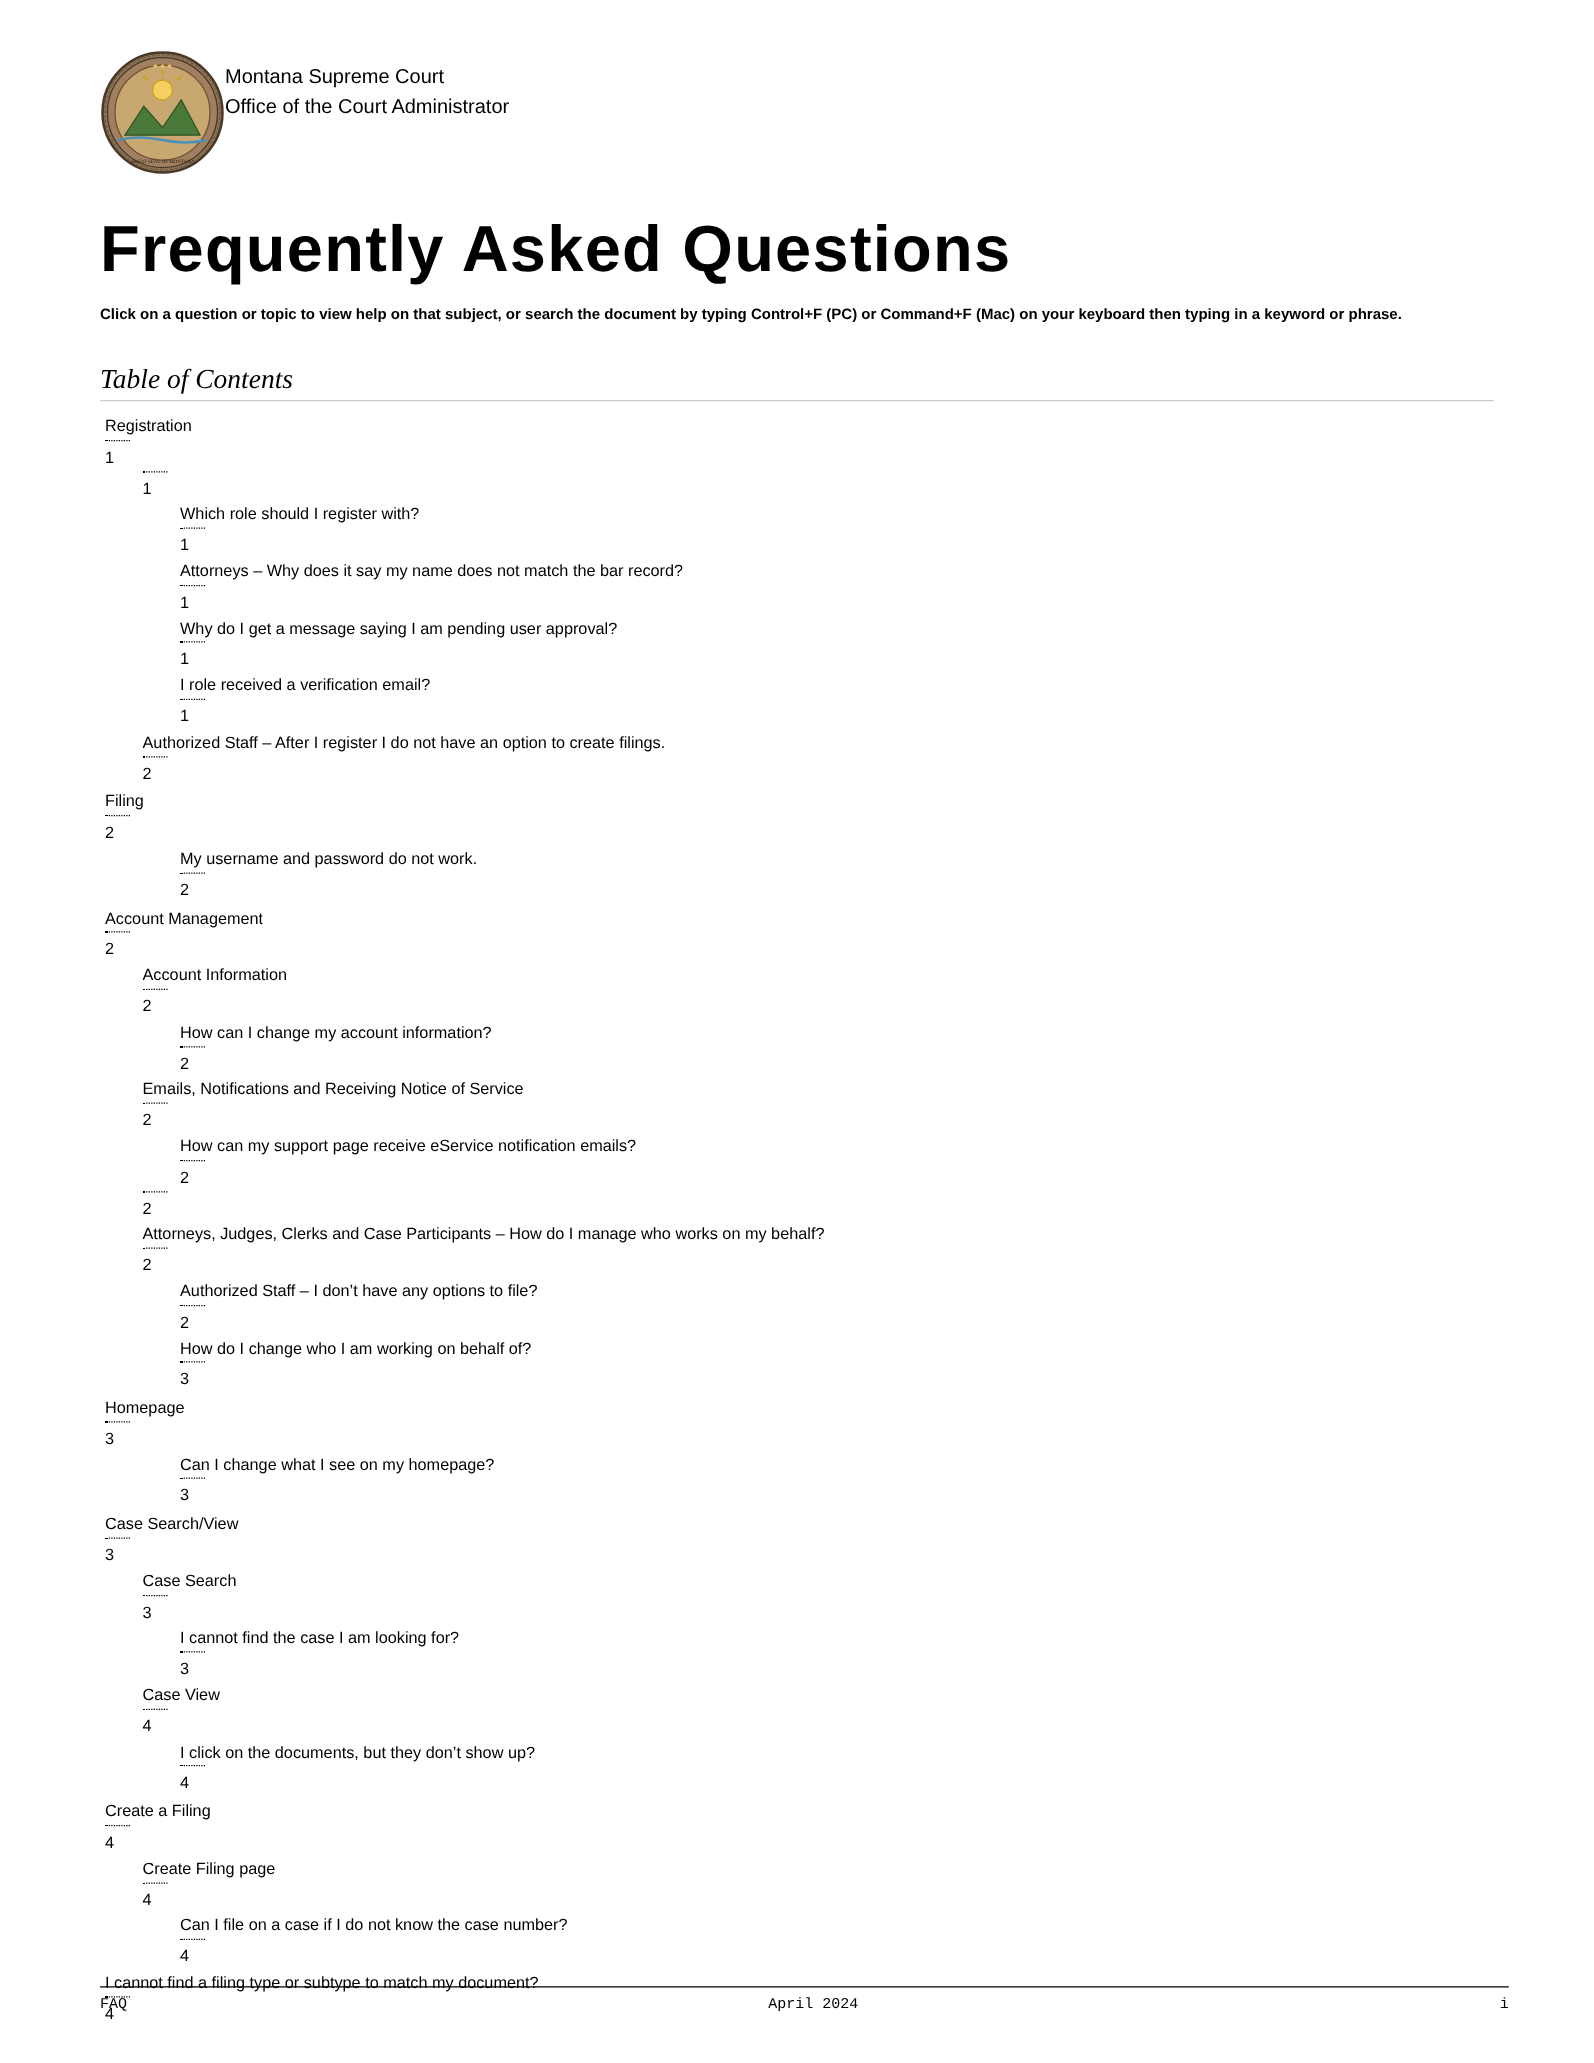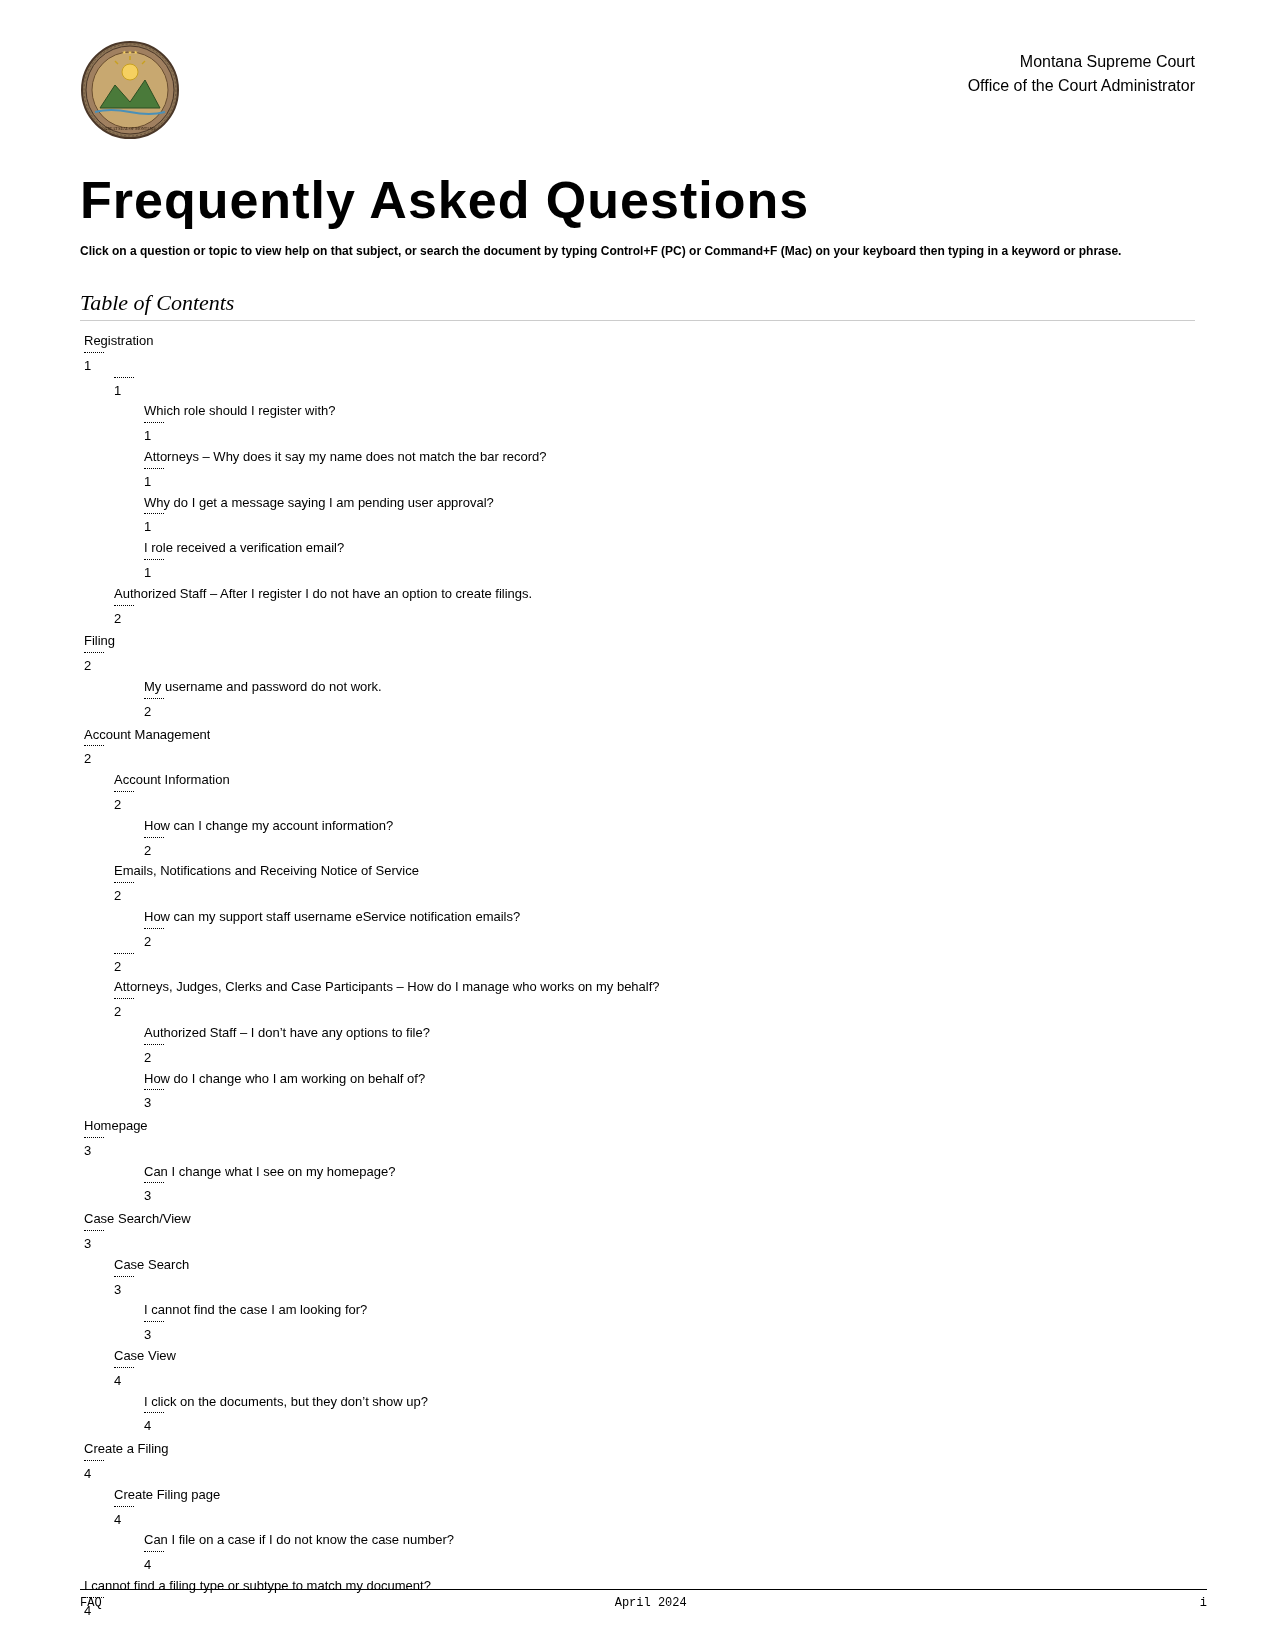--- a/index.html
+++ b/index.html
@@ -17,21 +17,21 @@
       padding: 40px 80px 60px 80px;
     }
 
     .header {
       display: flex;
       align-items: flex-start;
       margin-bottom: 30px;
     }
 
     .header-text {
-      text-align: right;
+      text-align: left;
       flex: 1;
       padding-top: 10px;
     }
 
     .header-text p {
       font-size: 16px;
       line-height: 1.5;
       font-family: Arial, sans-serif;
     }
 
@@ -231,21 +231,21 @@
         <span class="toc-label">How can I change my account information?</span>
         <span class="toc-dots"></span>
         <span class="toc-page">2</span>
       </div>
       <div class="toc-entry level-2">
         <span class="toc-label">Emails, Notifications and Receiving Notice of Service</span>
         <span class="toc-dots"></span>
         <span class="toc-page">2</span>
       </div>
       <div class="toc-entry level-3">
-        <span class="toc-label">How can my support staff username eService notification emails?</span>
+        <span class="toc-label">How can my support page receive eService notification emails?</span>
         <span class="toc-dots"></span>
         <span class="toc-page">2</span>
       </div>
       <div class="toc-entry level-2">
         <span class="toc-dots"></span>
         <span class="toc-page">2</span>
       </div>
       <div class="toc-entry level-2">
         <span class="toc-label">Attorneys, Judges, Clerks and Case Participants – How do I manage who works on my behalf?</span>
         <span class="toc-dots"></span>

